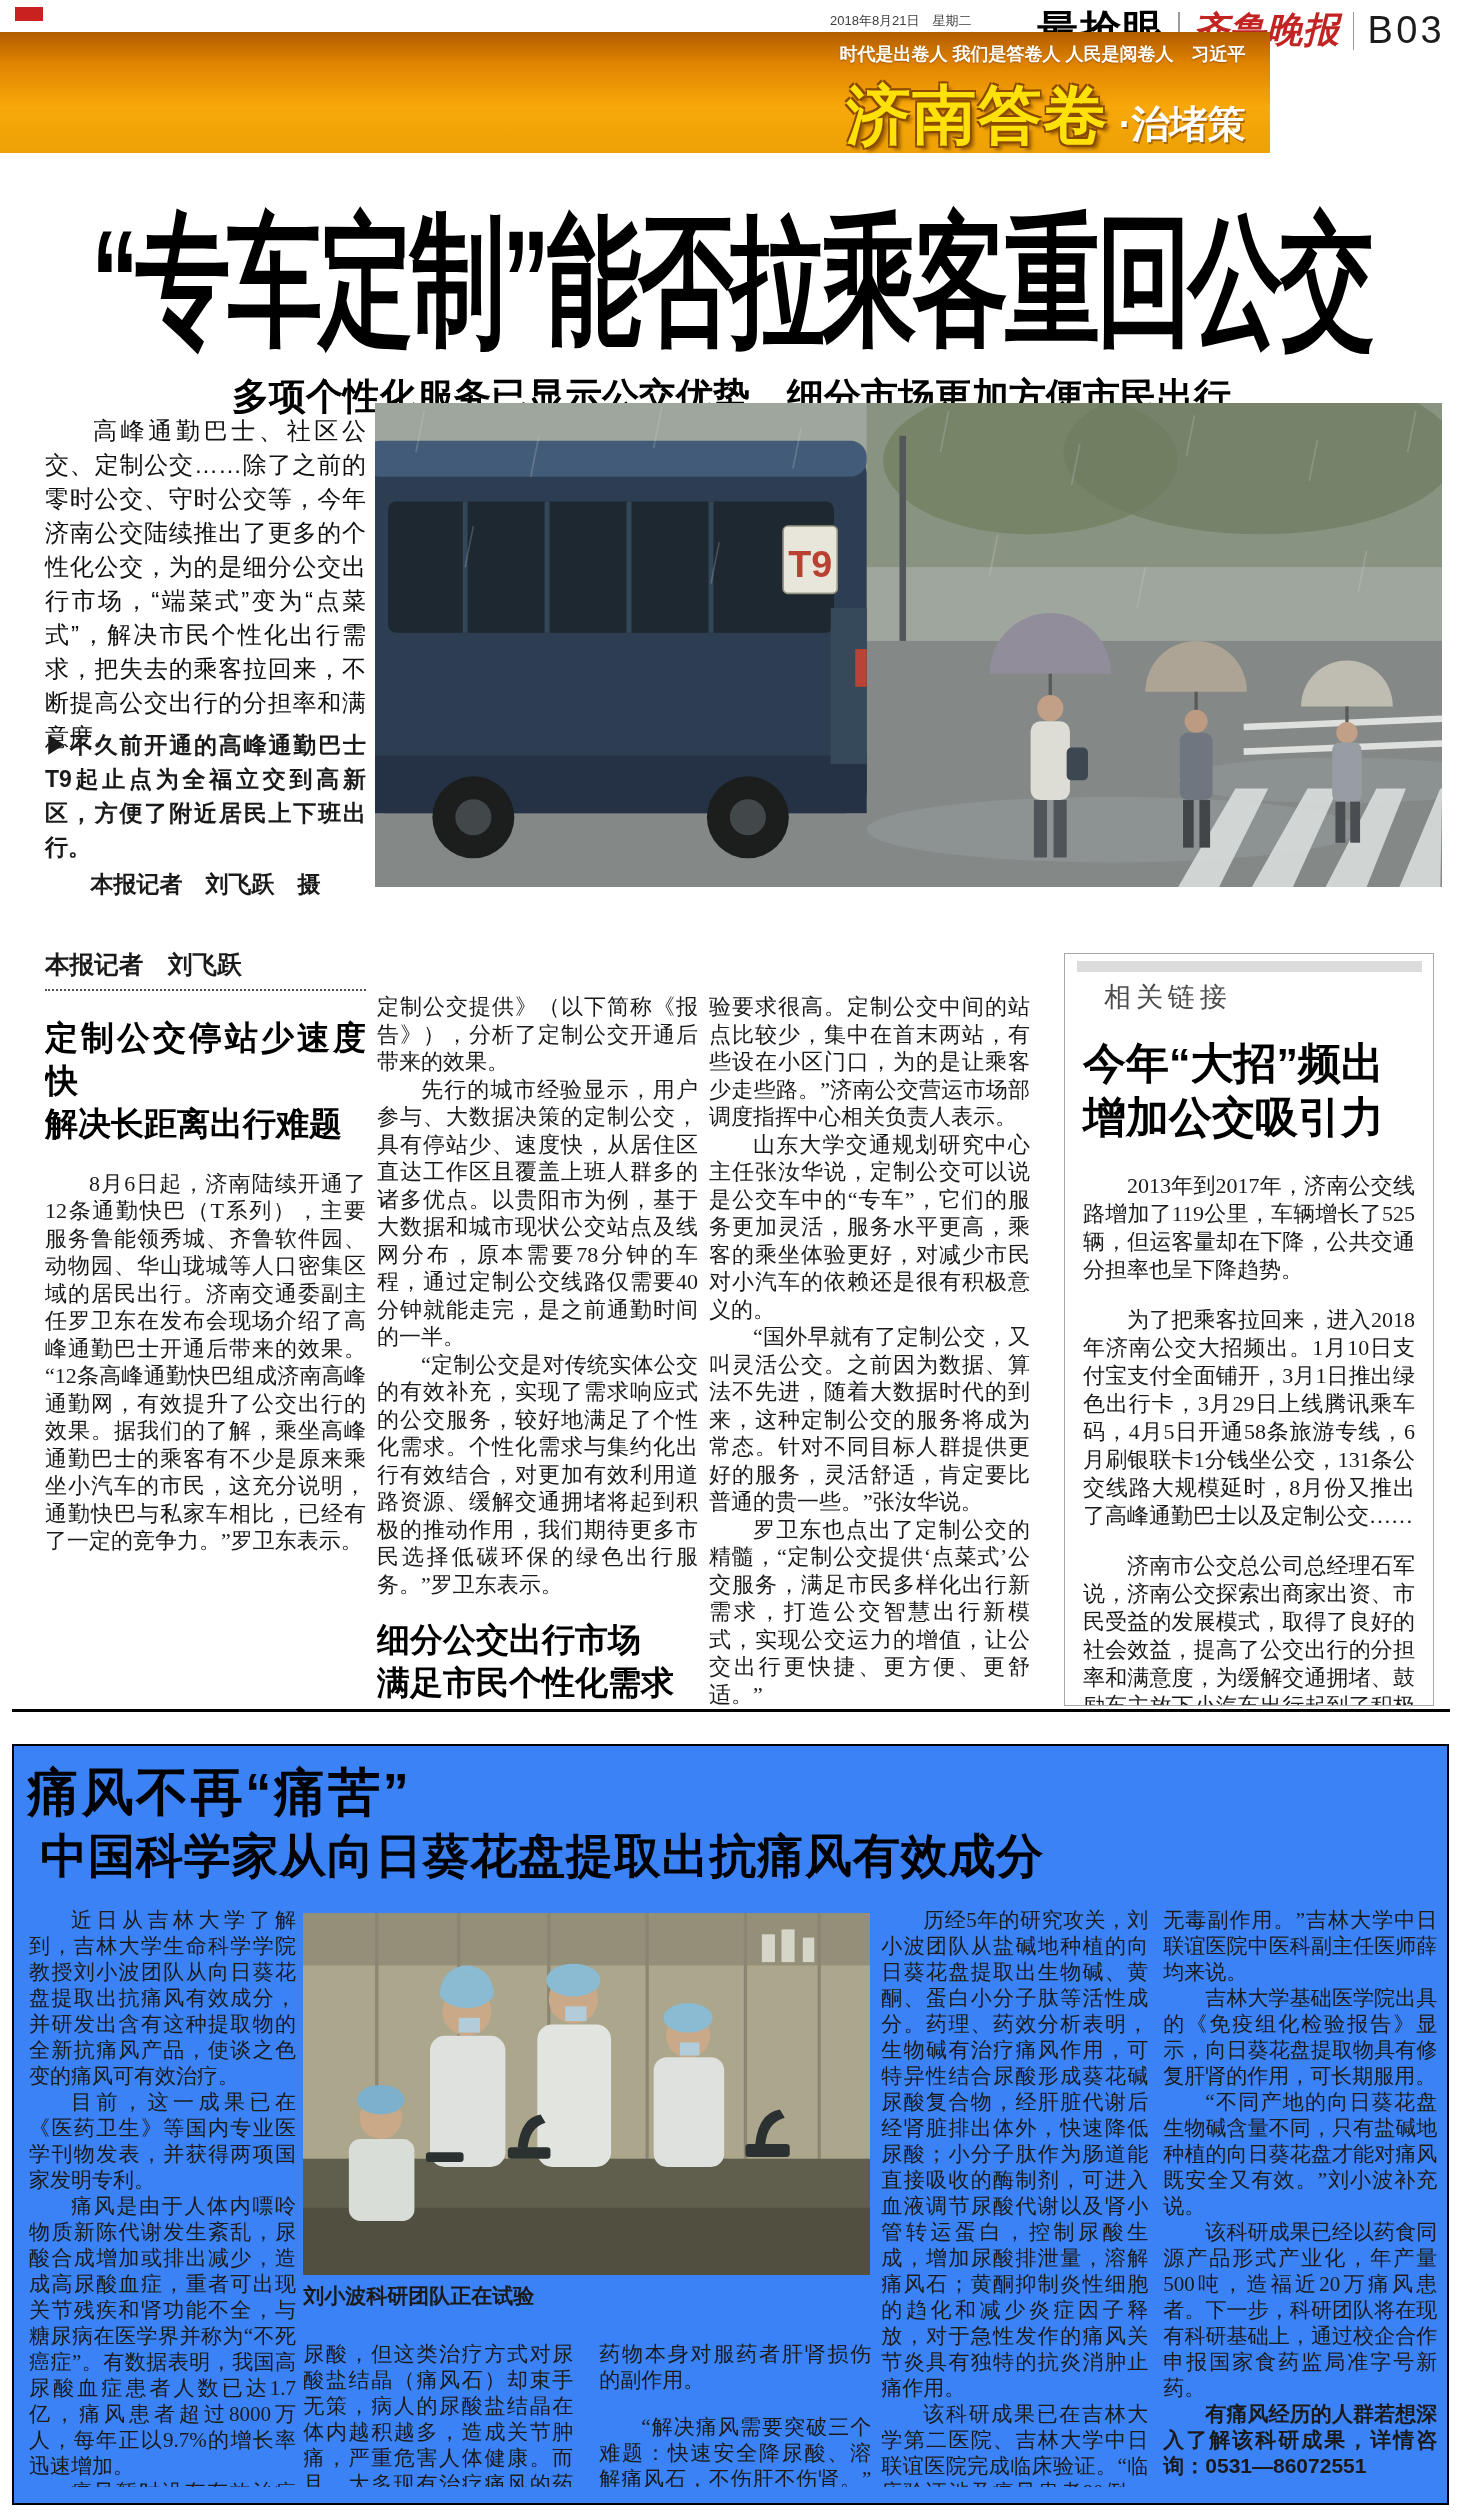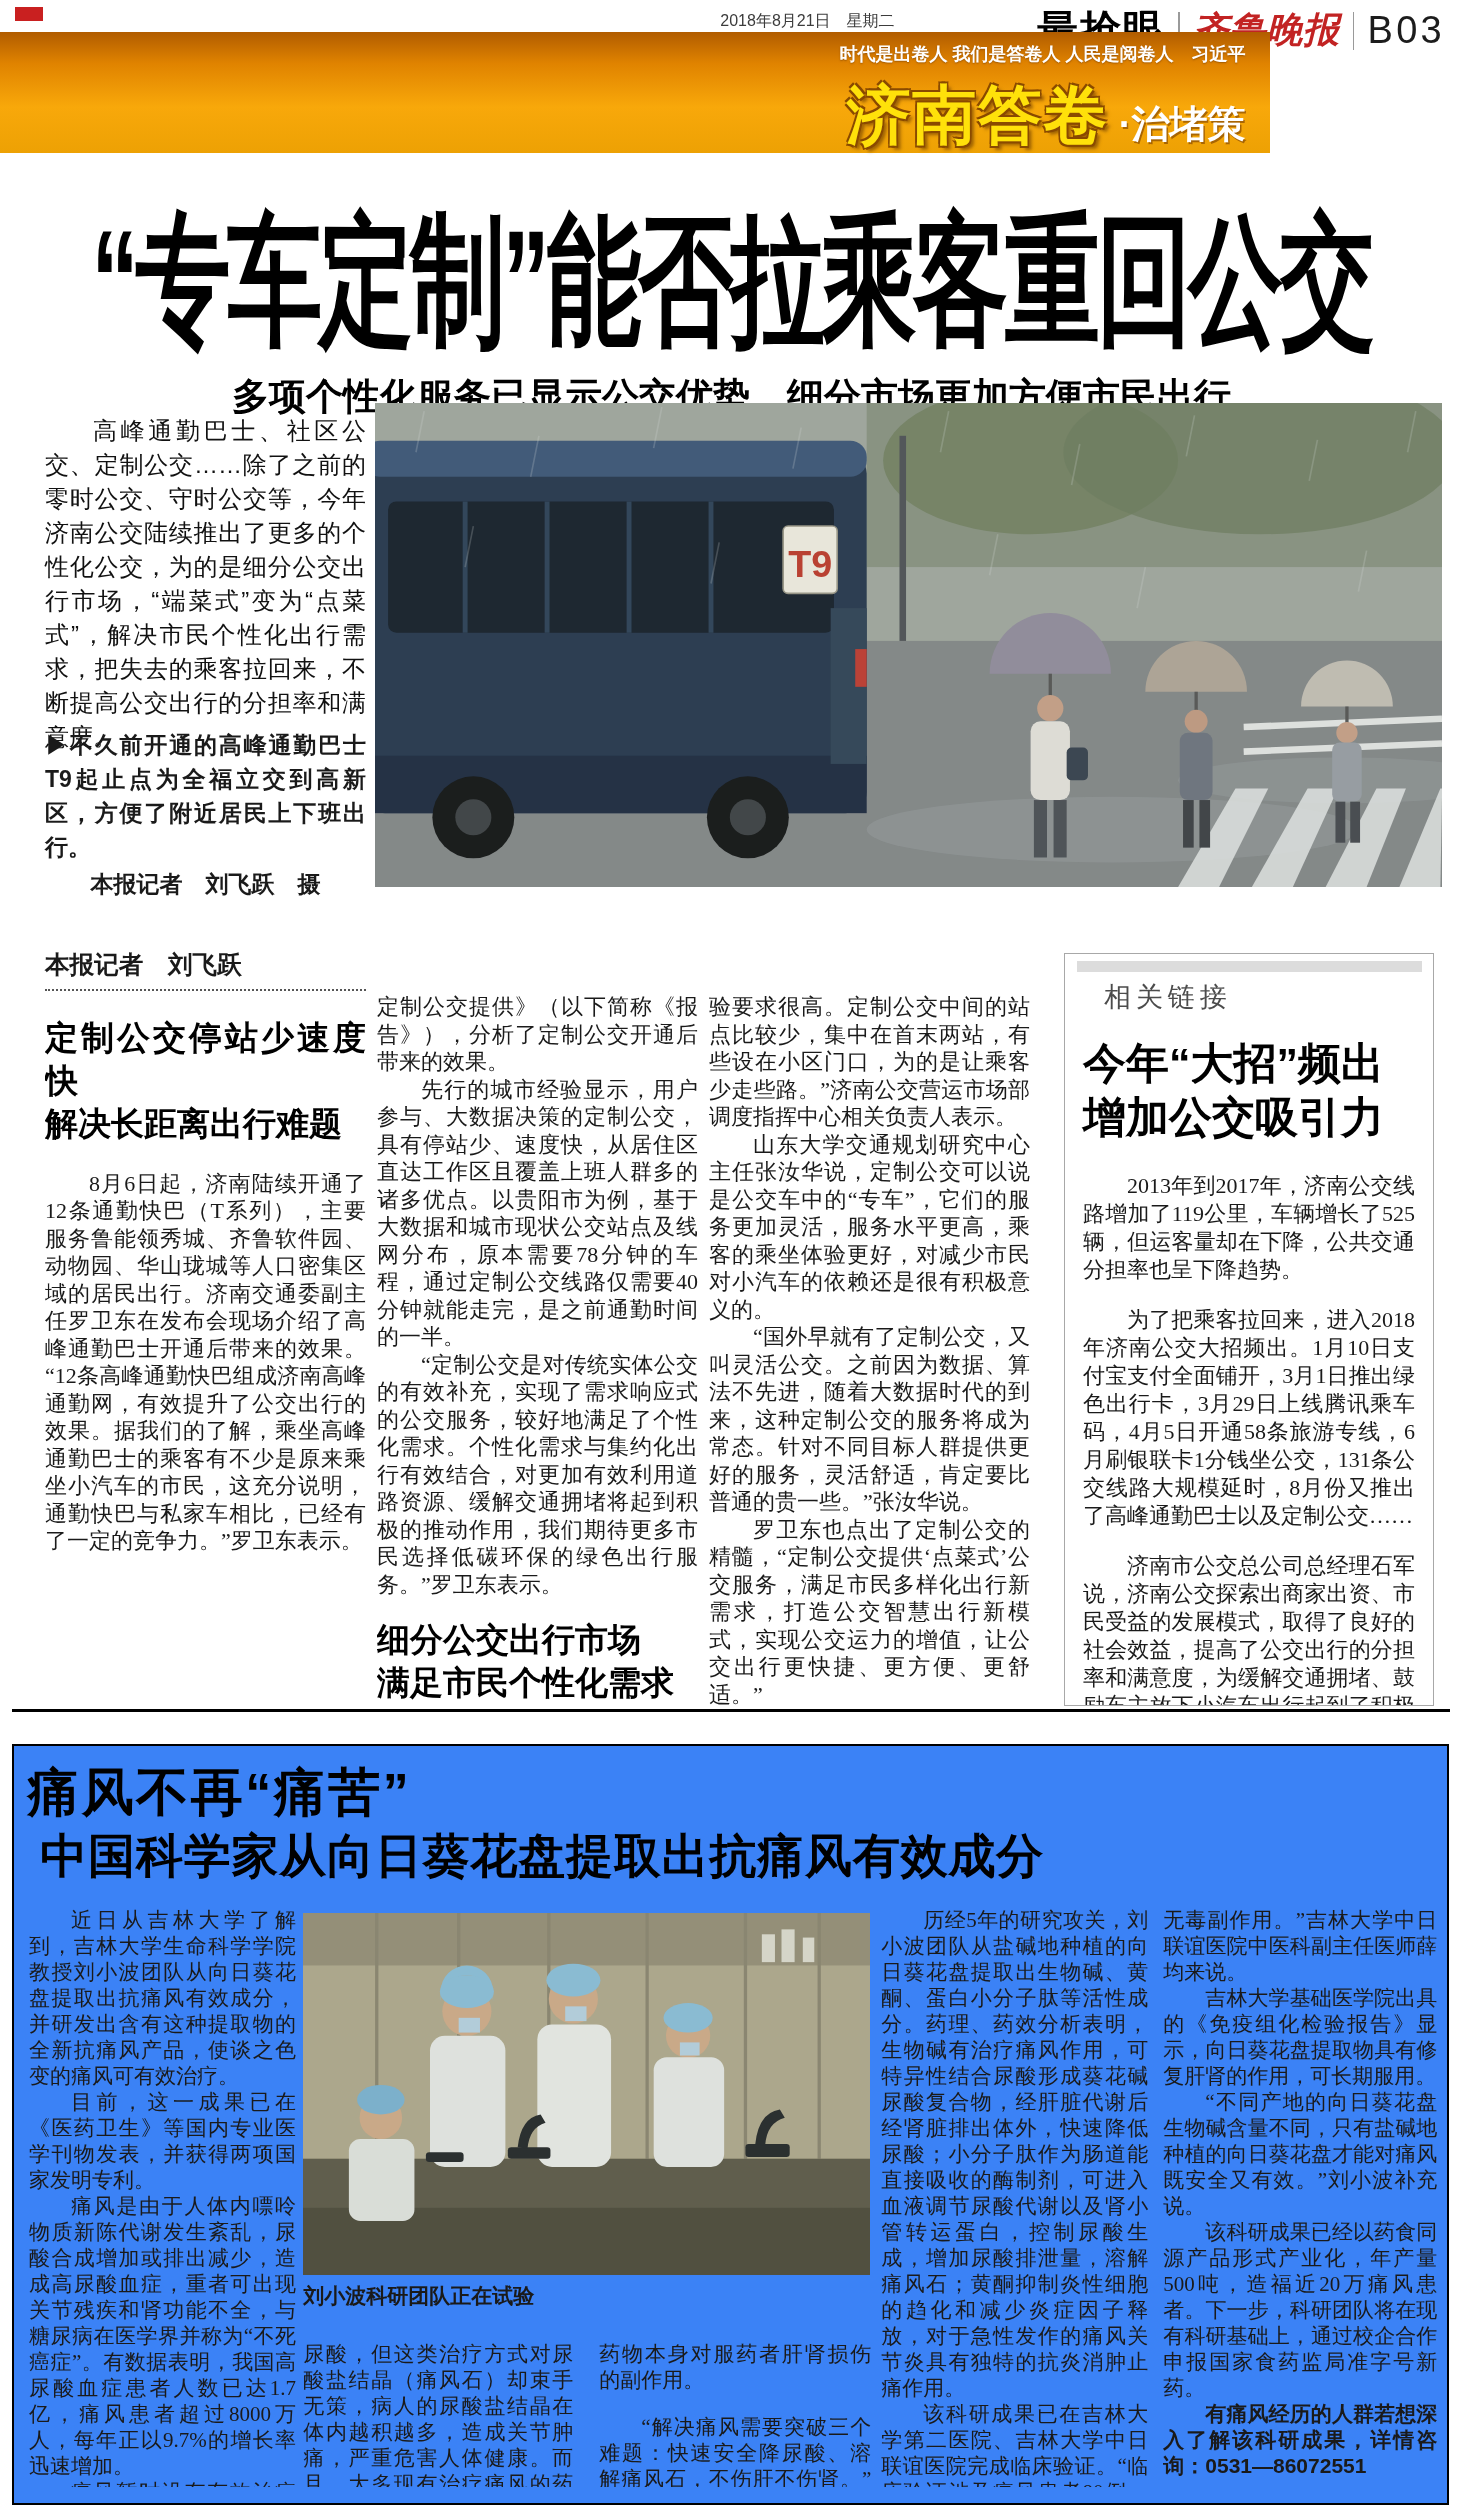--- a/index.html
+++ b/index.html
@@ -2,21 +2,21 @@
 <html lang="zh" style="font-size:13px"><head>
 <meta charset="utf-8">
 <style>
   html,body { margin:0; padding:0; background:#ffffff; }
   .page { position:relative; width:1463px; height:2512px; background:#fff;
           font-family:"Liberation Serif", serif; color:#1a1a1a; overflow:hidden; }
 
   
   .logo-mark { position:absolute; left:14.8px; top:6.6px; width:28px; height:14.8px; background:#c92020; }
   .header-right { position:absolute; right:18px; top:3.3px; display:flex; align-items:center; gap:13px; }
-  .header-meta { text-align:left; font-family:"Liberation Sans",sans-serif; font-size:16px; color:#3c3c3c; line-height:21px; }
+  .header-meta { text-align:center; font-family:"Liberation Sans",sans-serif; font-size:13px; color:#3c3c3c; line-height:21px; }
   .section-name { font-family:"Liberation Sans",sans-serif; font-weight:900; font-size:41px; color:#000; letter-spacing:1.6px; }
   .vert-div { width:1.6px; height:38px; background:#9a9a9a; }
   .paper-name { font-family:"Liberation Serif",serif; font-style:italic; font-weight:bold; font-size:36px; color:#c22323; letter-spacing:0.8px; }
   .page-number { font-family:"Liberation Sans",sans-serif; font-size:38px; color:#1c1c1c; letter-spacing:3.3px; }
 
   
   .banner { position:absolute; top:32px; left:0; width:1270px; height:121px;
             background:linear-gradient(180deg,#b15c00 0%, #e08300 26%, #f8a80a 62%, #eda104 100%); }
   .banner-inner { position:absolute; right:24.6px; top:9.8px; text-align:right; }
   .banner-slogan { font-family:"Liberation Sans",sans-serif; font-size:18px; color:#fff; font-weight:bold;

